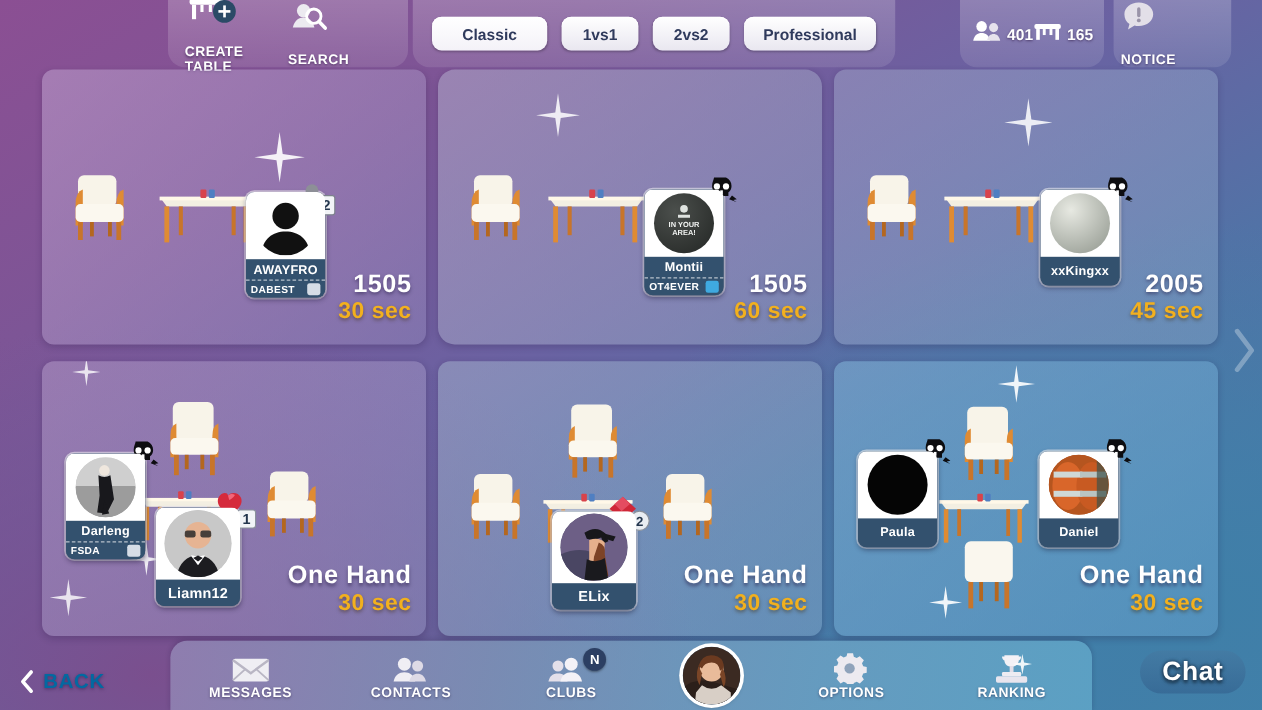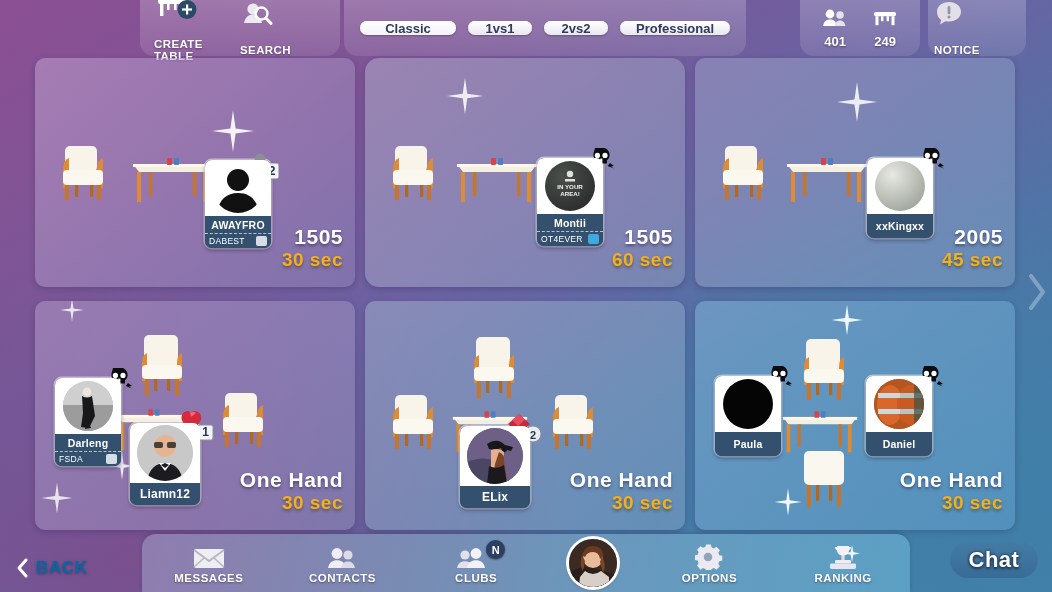--- a/index.html
+++ b/index.html
@@ -34,29 +34,29 @@
     width:86px; height:56px; display:flex; flex-direction:column;
     align-items:flex-start; justify-content:center; gap:17px; cursor:pointer;
   }
   .topitem .ic{ height:26px; display:flex; align-items:flex-end; justify-content:center; }
   .topitem .lb{
     font-size:11.5px; font-weight:bold; color:#fff; letter-spacing:.4px;
     text-shadow:0 1px 2px rgba(40,20,60,.55);
   }
 
   .pill{
-    height:14px; min-width:64px; padding:0 16px; margin:0 6px;
+    height:28px; min-width:64px; padding:0 16px; margin:0 6px;
     border-radius:8px; display:flex; align-items:center; justify-content:center;
     font-size:13px; font-weight:bold; color:#2f3a5c; cursor:pointer;
     background:linear-gradient(180deg,#ffffff,#e9e7f0);
     box-shadow:0 1px 2px rgba(0,0,0,.25), inset 0 1px 0 #fff;
   }
   .pill.sel{ min-width:96px; background:linear-gradient(180deg,#ffffff,#f4f2f8); }
 
-  .cnt{ width:50px; height:56px; display:flex; flex-direction:column;
+  .cnt{ width:50px; height:56px; display:flex; flex-direction:row;
         align-items:center; justify-content:center; gap:2px; cursor:pointer; }
   .cnt .num{ font-size:13px; font-weight:bold; color:#fff; text-shadow:0 1px 2px rgba(40,20,60,.6); }
 
   
   .grid{ position:absolute; left:35px; top:58px; width:985px; height:472px; }
   .tcard{
     position:absolute; width:320px; height:229px; border-radius:10px;
     overflow:hidden; cursor:pointer;
     box-shadow:0 2px 6px rgba(30,20,60,.22);
   }
@@ -87,21 +87,21 @@
   .seat .av{ width:50px; height:50px; border-radius:50%; overflow:hidden; position:relative; }
   .seat .nm{
     height:17px; display:flex; align-items:center; justify-content:center;
     font-size:10.5px; font-weight:bold; color:#fff; letter-spacing:.2px;
     background:#33516e; white-space:nowrap; overflow:hidden;
   }
   .seat .clubrow{
     height:15px; display:flex; align-items:center; justify-content:space-between;
     padding:0 4px; background:#33516e; border-top:1px dashed rgba(255,255,255,.65);
   }
-  .seat .clubrow .cn{ font-size:8.5px; font-weight:normal; color:#fff; letter-spacing:.3px; }
+  .seat .clubrow .cn{ font-size:8.5px; font-weight:bold; color:#fff; letter-spacing:.3px; }
   .seat .clubrow .cl{ width:11px; height:10px; border-radius:2px; background:#d6dde6; }
   .seat.big{ width:70px; }
   .seat.big .pic{ height:60px; }
   .seat.big .av{ width:56px; height:56px; }
   .seat.big .nm{ height:22px; font-size:12px; }
 
   .badge-skull{ position:absolute; right:-13px; top:-12px; width:28px; height:24px; }
   .badge-sym{ position:absolute; right:-10px; top:-10px; width:34px; height:30px; }
 
   .sparkle{ position:absolute; pointer-events:none; }
@@ -209,21 +209,21 @@
       <div class="cnt">
         <span>
           <svg width="28" height="20" viewBox="0 0 28 20">
             <rect x="3" y="4" width="22" height="4.2" rx="1.6" fill="#fff"></rect>
             <rect x="4.5" y="8.2" width="3" height="9" fill="#fff"></rect>
             <rect x="20.5" y="8.2" width="3" height="9" fill="#fff"></rect>
             <rect x="10" y="8.2" width="2.4" height="5" fill="#fff"></rect>
             <rect x="15.6" y="8.2" width="2.4" height="5" fill="#fff"></rect>
           </svg>
         </span>
-        <span class="num">249</span>
+        <span class="num">165</span>
       </div>
     </div>
 
     <div class="topgroup tg-notice">
       <div class="topitem">
         <span class="ic">
           <svg width="30" height="27" viewBox="0 0 30 27">
             <path d="M15 2c7 0 12 4.3 12 9.8 0 5.4-5 9.8-12 9.8-1.3 0-2.5-.15-3.6-.43L6 24.5l1.2-4.5C4.5 18.2 3 15.2 3 11.8 3 6.3 8 2 15 2z" fill="#e3dfe8"></path>
             <rect x="13.6" y="6" width="2.8" height="8.4" rx="1.4" fill="#9a93a8"></rect>
             <circle cx="15" cy="17" r="1.6" fill="#9a93a8"></circle>

